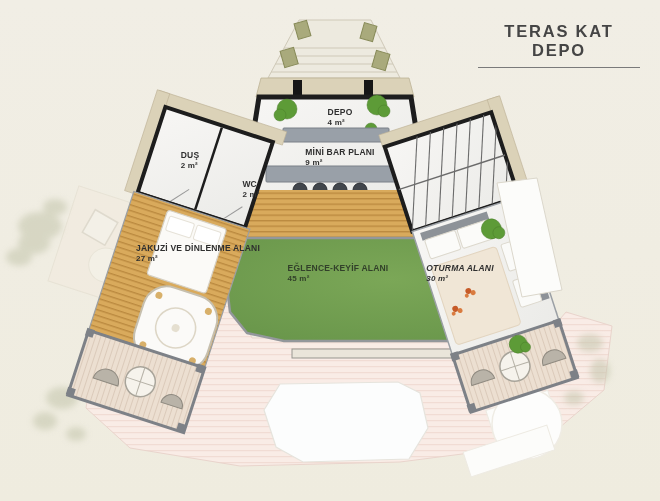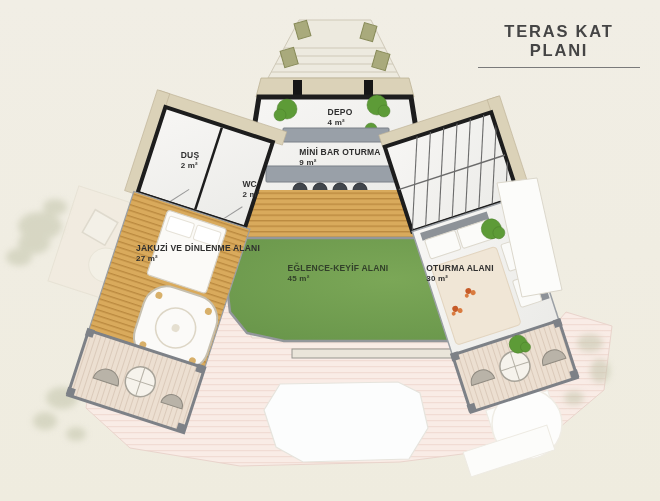--- a/index.html
+++ b/index.html
@@ -231,42 +231,42 @@
       <g fill="#5d9b37" stroke="#4a7d2a" stroke-width="0.5">
         <circle cx="491" cy="352" r="9"></circle>
           <circle cx="497" cy="357" r="5"></circle>
       </g>
     </g>
   </g>
 
   <polygon points="497,183 537,178 562,290 522,297" fill="#fcfcfa" stroke="#dbd7cb" stroke-width="1"></polygon>
 </svg>
 
-<div id="page-title">TERAS KAT PLANI</div>
+<div id="page-title">TERAS KAT DEPO</div>
 
 <div class="room-label" style="left:340px;top:107px;">
   <span>DEPO</span>
   <span class="area">4 m²</span>
 </div>
 <div class="room-label" style="left:340px;top:147px;">
-  <span>MİNİ BAR OTURMA</span>
+  <span>MİNİ BAR PLANI</span>
   <span class="area">9 m²</span>
 </div>
 <div class="room-label" style="left:190px;top:150px;">
   <span>DUŞ</span>
   <span class="area">2 m²</span>
 </div>
 <div class="room-label" style="left:251px;top:179px;">
   <span>WC</span>
   <span class="area">2 m²</span>
 </div>
 <div class="room-label" style="left:198px;top:243px;">
   <span>JAKUZİ VE DİNLENME ALANI</span>
   <span class="area">27 m²</span>
 </div>
 <div class="room-label grass-text" style="left:338px;top:263px;">
   <span>EĞLENCE-KEYİF ALANI</span>
   <span class="area">45 m²</span>
 </div>
-<div class="room-label" style="left:460px;top:263px;">
+<div class="room-label" style="left:460px;top:263px;font-style:italic;">
   <span>OTURMA ALANI</span>
   <span class="area">30 m²</span>
 </div>
 
 </body></html>

